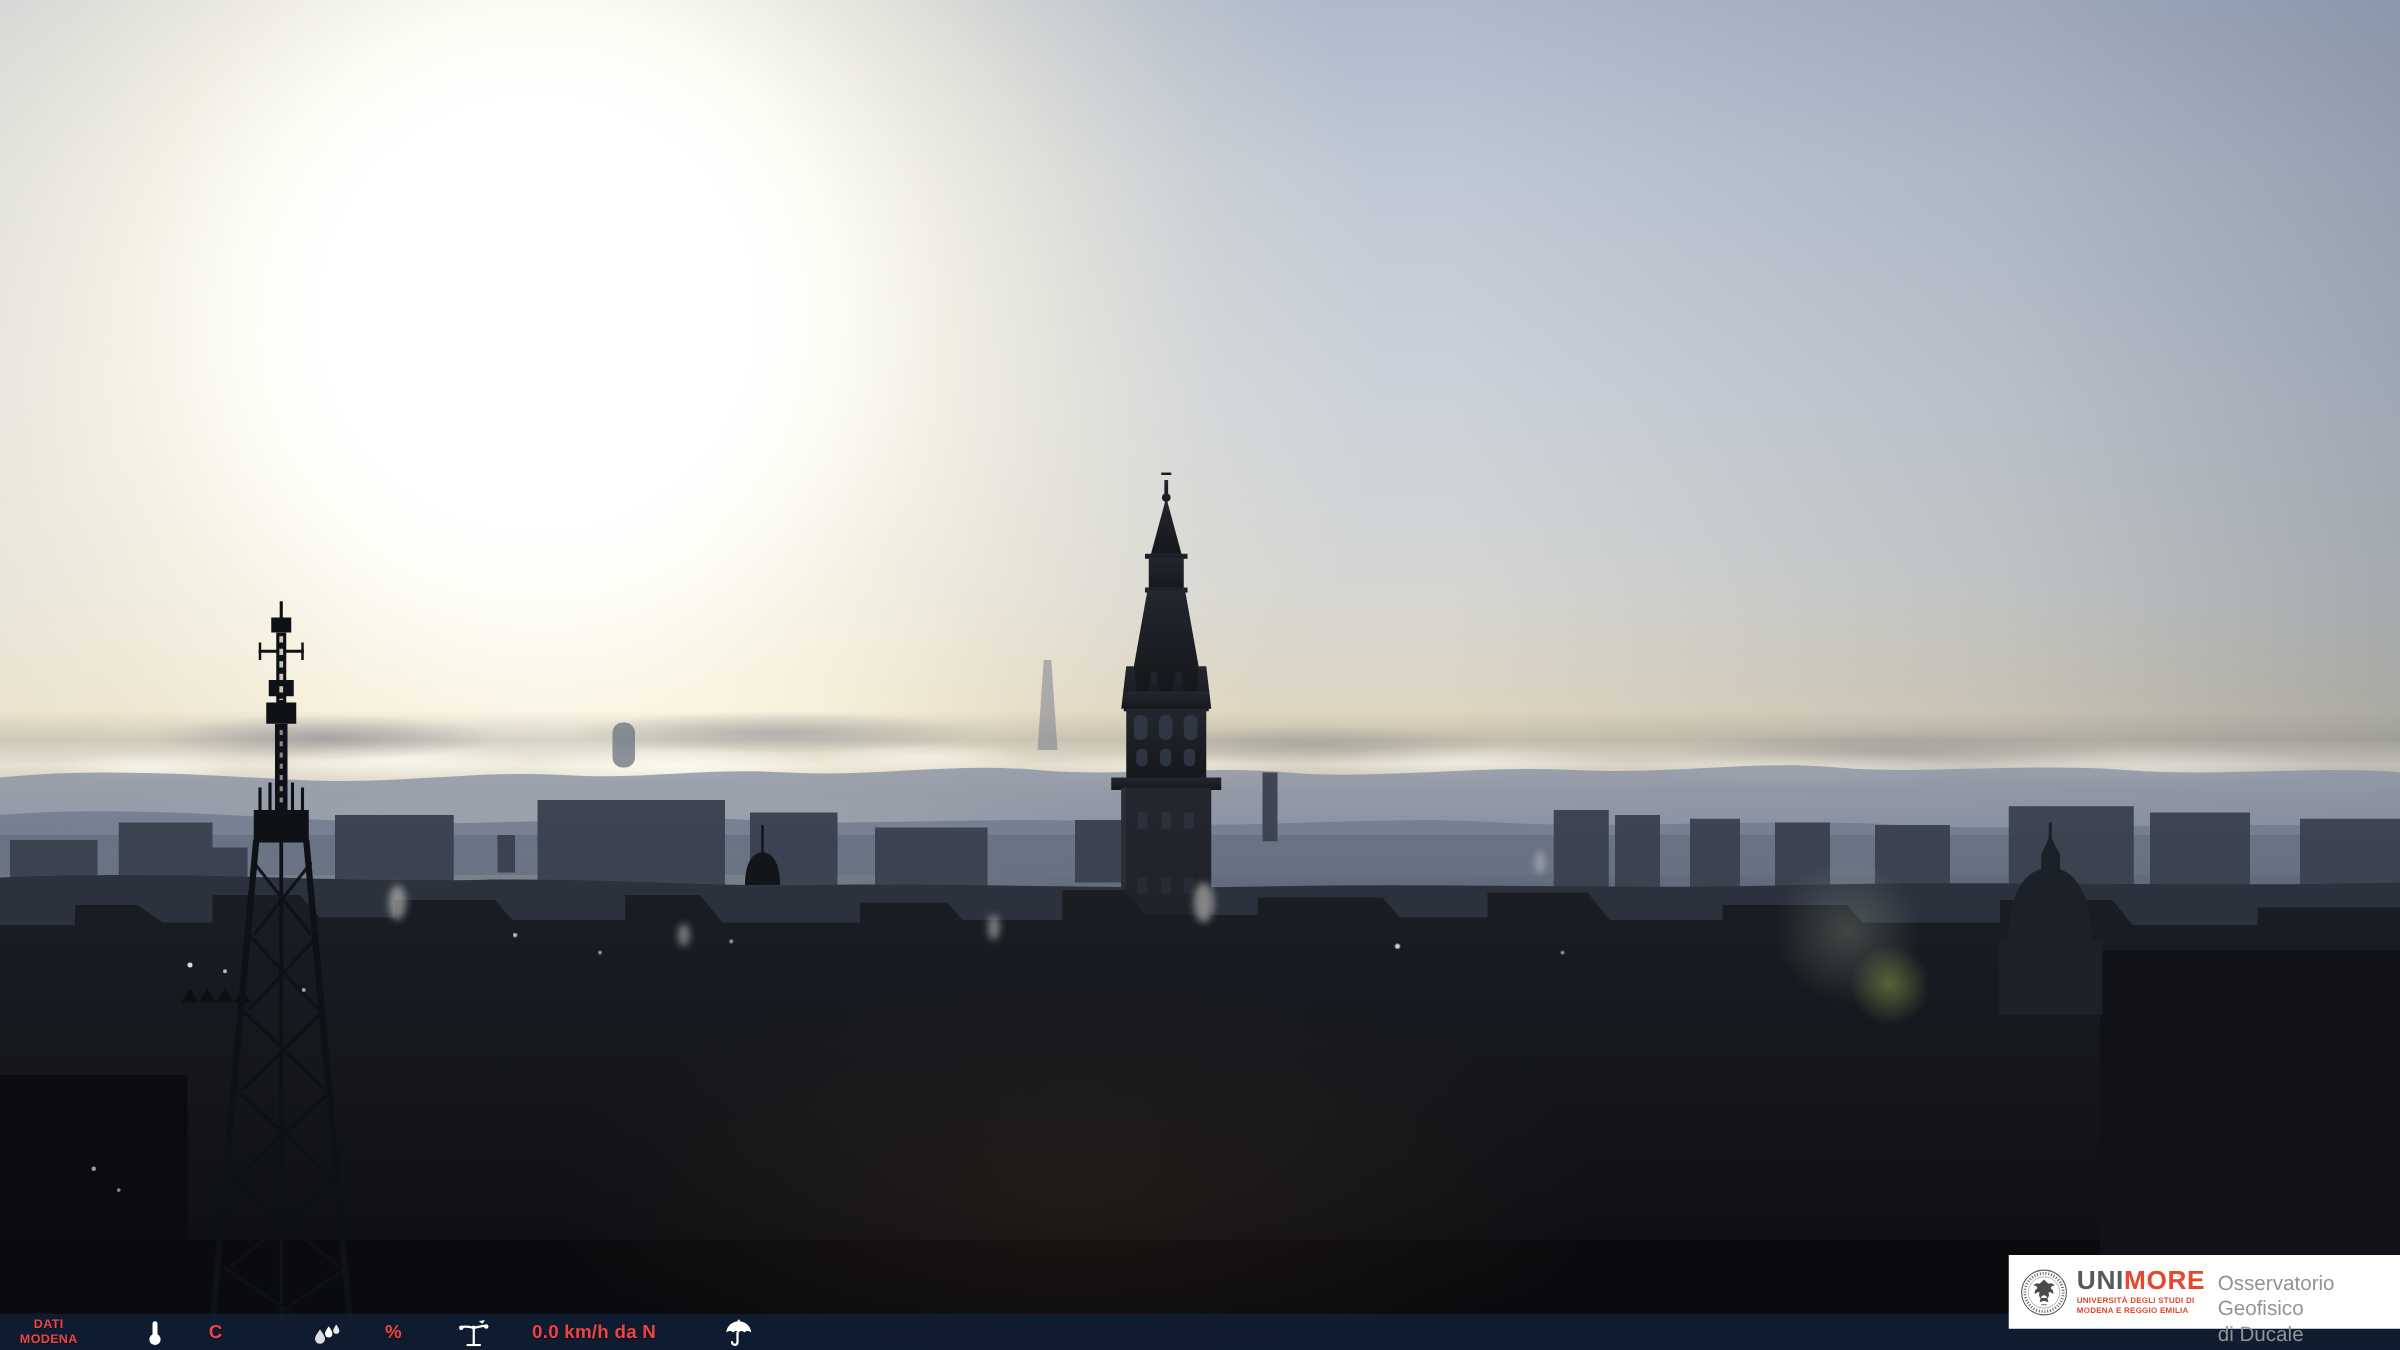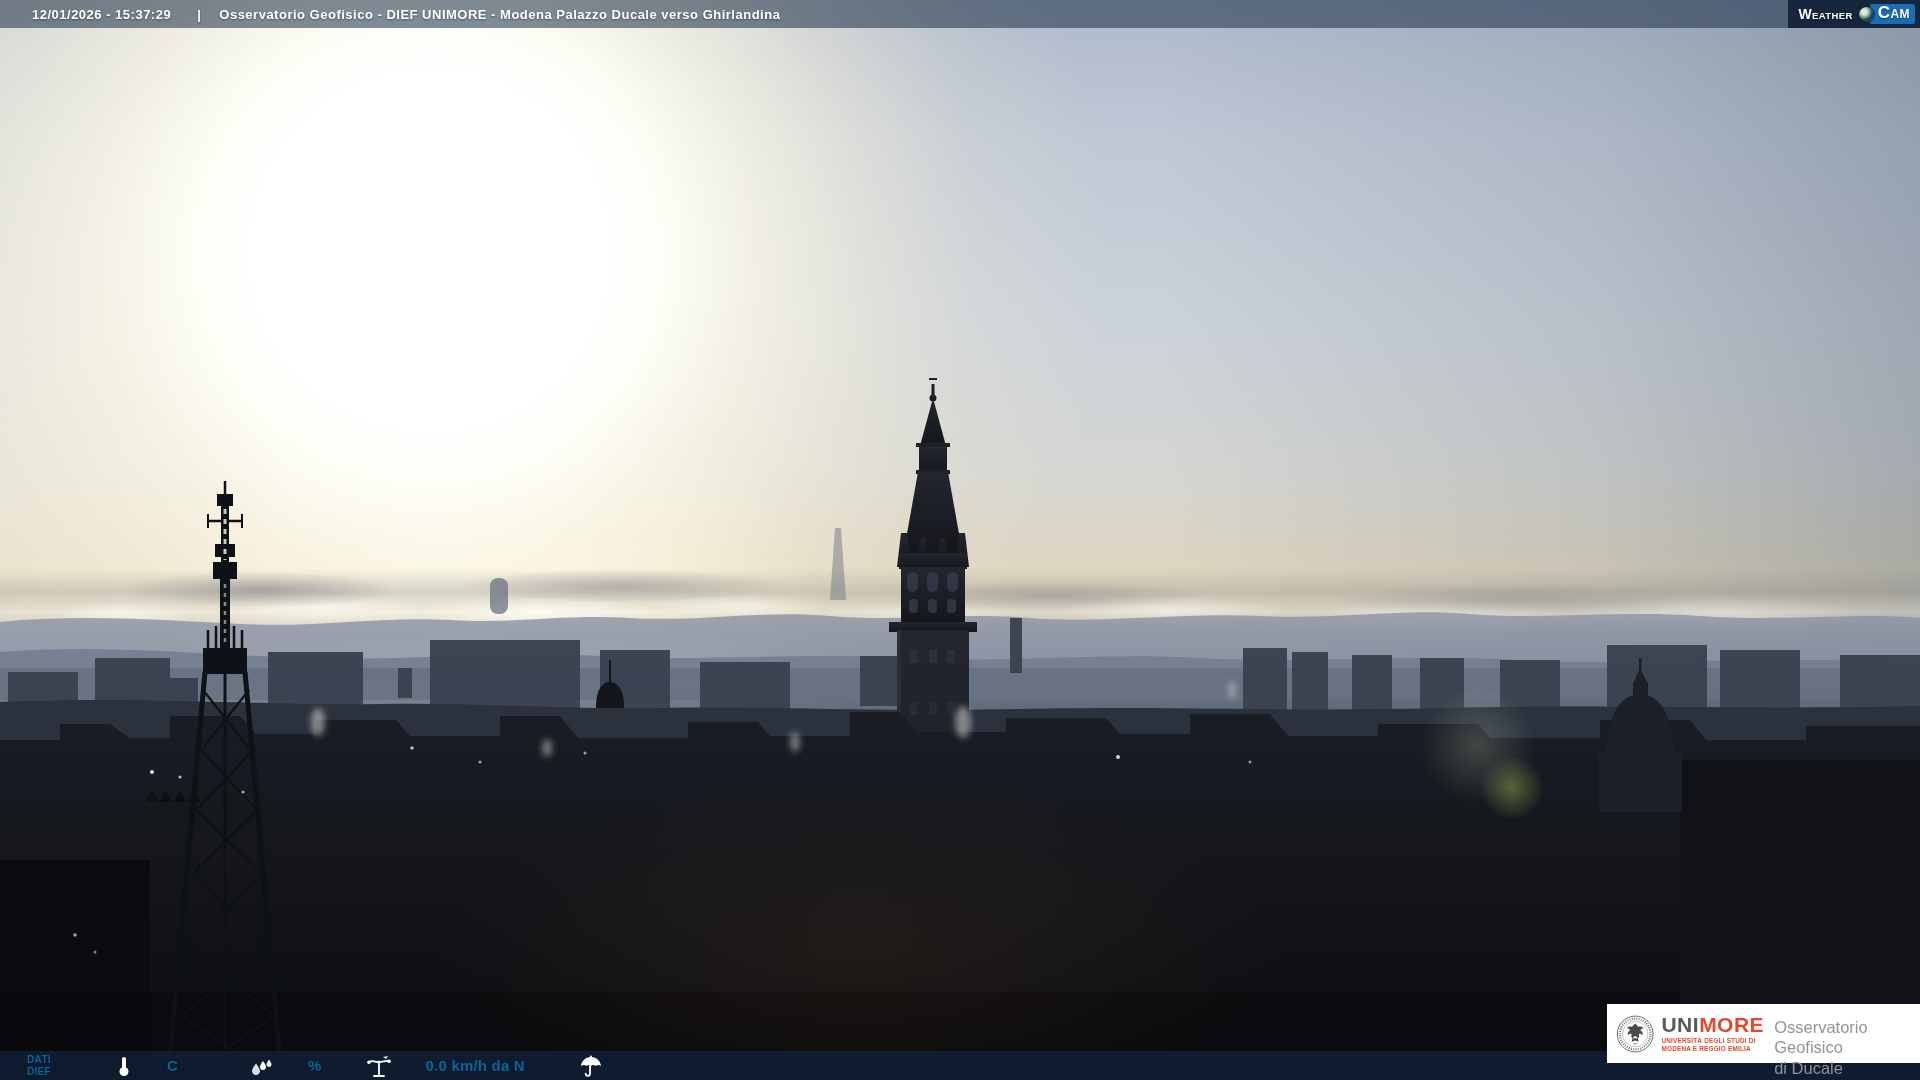--- a/index.html
+++ b/index.html
@@ -49,21 +49,21 @@
   .brand-weather{display:inline-block;font-size:9.5px;letter-spacing:.4px;font-weight:bold;color:#fff;}
   .brand-weather::first-letter{font-size:14px;}
   .globe{width:15px;height:15px;border-radius:50%;margin:0 0 0 2px;z-index:2;position:relative;right:-4px;
     background:radial-gradient(circle at 35% 32%, #d9ecdc 0 2.5px, #86b295 5px, #24425d 8px);
     box-shadow:0 0 0 1px rgba(10,20,35,.6);}
   .cam-box{background:#1a6db6;border-radius:2px;padding:0 5px 1px 8px;line-height:17px;}
   .brand-cam{display:inline-block;font-size:12px;font-weight:bold;color:#fff;letter-spacing:.4px;}
   .brand-cam::first-letter{font-size:17px;}
   
   .bottombar{position:absolute;left:0;right:0;bottom:0;height:29px;
-    background:rgba(16,31,53,.85);display:flex;align-items:center;color:#0369a1;
+    background:rgba(16,31,53,.85);display:flex;align-items:center;color:#ef4444;
     text-shadow:0 1px 1px rgba(0,0,0,.5);gap:28px;}
   .dati{margin-left:14px;width:50px;text-align:center;font-size:10px;font-weight:bold;line-height:1.15;letter-spacing:.3px;}
   .micon{display:flex;align-items:center;}
   .val{font-size:15px;font-weight:bold;letter-spacing:.2px;}
   .m-thermo{margin-left:26px;} .v-temp{margin-left:9px;}
   .m-hum{margin-left:44px;}    .v-hum{margin-left:6px;}
   .m-wind{margin-left:16px;}   .v-wind{margin-left:6px;}
   .m-rain{margin-left:26px;}   .v-rain{margin-left:6px;margin-top:48px;}
   
   .logobox{position:absolute;right:0;bottom:17px;width:313px;height:59px;background:#ffffff;
@@ -242,35 +242,25 @@
       <circle cx="75" cy="935" r="1.8" opacity=".6"></circle>
       <circle cx="95" cy="952" r="1.5" opacity=".5"></circle>
     </g>
 
     <g>
       <circle cx="1478" cy="745" r="58" fill="url(#flare1)"></circle>
       <circle cx="1512" cy="788" r="32" fill="url(#flare2)"></circle>
     </g>
   </svg>
 
-  <div class="topbar">
-    <span class="timestamp">12/01/2026 - 15:37:29</span>
-    <span class="sep">|</span>
-    <span class="title">Osservatorio Geofisico - DIEF UNIMORE - Modena Palazzo Ducale verso Ghirlandina</span>
-    <div class="wcam">
-      <span class="brand-weather">WEATHER</span>
-      <span class="globe"></span>
-      <span class="cam-box"><span class="brand-cam">CAM</span></span>
-    </div>
-  </div>
 
   <div class="bottombar">
     <div class="dati">
       <div>DATI</div>
-      <div>DIEF</div>
+      <div>MODENA</div>
     </div>
     <span class="micon m-thermo">
       <svg width="12" height="22" viewBox="0 0 12 22" fill="none">
         <rect x="4" y="2" width="4" height="12" rx="2" fill="#fff"></rect>
         <circle cx="6" cy="16.5" r="4.5" fill="#fff"></circle>
       </svg>
     </span>
     <span class="val v-temp">C</span>
     <span class="micon m-hum">
       <svg width="24" height="20" viewBox="0 0 24 20" fill="#fff">

